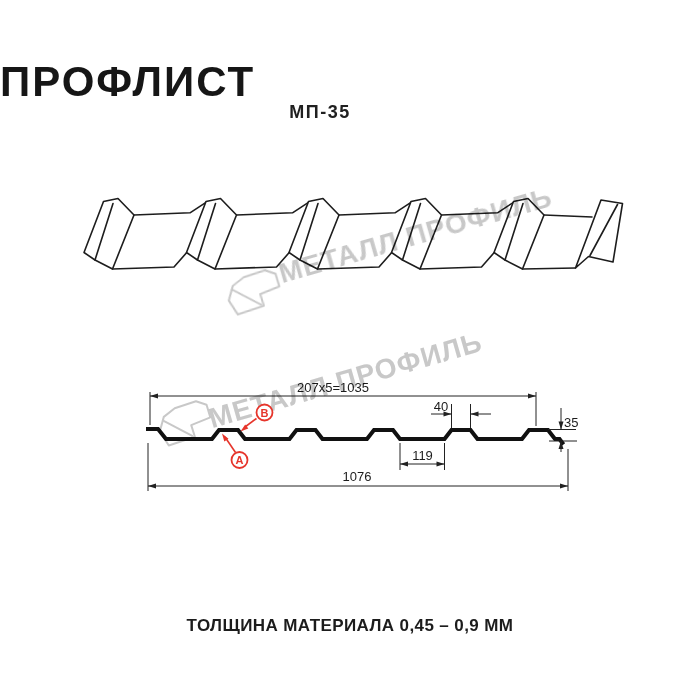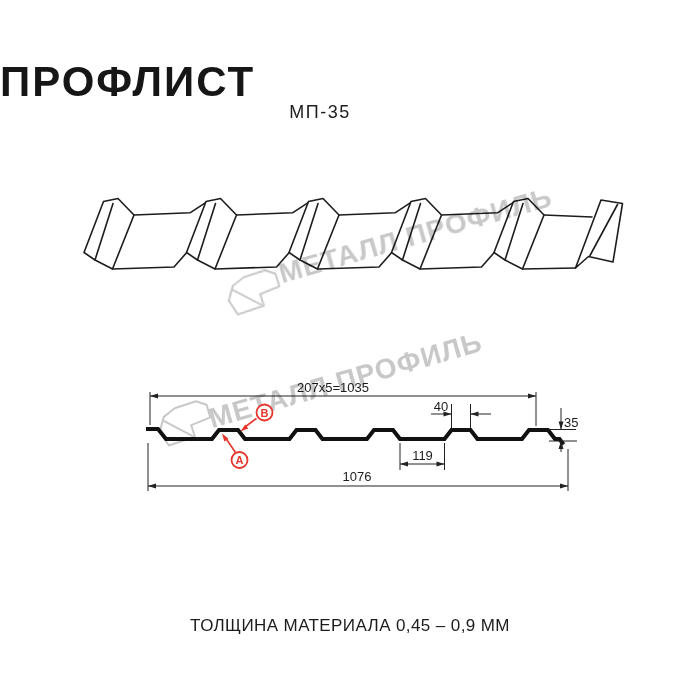--- a/index.html
+++ b/index.html
@@ -1,23 +1,23 @@
 <!DOCTYPE html>
 <html><head>
 <meta charset="utf-8">
 <style>
   html,body{margin:0;padding:0;background:#fff;}
   .canvas{position:relative;width:700px;height:700px;background:#ffffff;overflow:hidden;
           font-family:"Liberation Sans", sans-serif;color:#1c1c1c;}
   .title{margin:0;position:absolute;top:58px;left:0;width:700px;text-align:left;
          font-size:42px;font-weight:700;letter-spacing:2px;color:#161616;}
   .subtitle{margin:0;position:absolute;top:102px;left:0;width:640px;text-align:center;
-            font-size:18px;font-weight:400;letter-spacing:1.5px;color:#202020;}
+            font-size:18px;font-weight:700;letter-spacing:1.5px;color:#202020;}
   .footer{margin:0;position:absolute;top:616px;left:0;width:700px;text-align:center;
-          font-size:17px;font-weight:400;letter-spacing:0.4px;color:#1c1c1c;}
+          font-size:17px;font-weight:700;letter-spacing:0.4px;color:#1c1c1c;}
   svg.layer{position:absolute;left:0;top:0;}
   #svg3d{z-index:1;}
   #svgxs{z-index:3;}
   #svgred{z-index:5;}
   .wm{position:absolute;z-index:4;mix-blend-mode:multiply;opacity:0.96;}
   .wm-1{z-index:2;}
   .wm-logo{position:absolute;}
   .wm-text{position:absolute;font-size:28px;font-weight:700;letter-spacing:1px;
            color:#c6c6c6;white-space:nowrap;transform-origin:0 100%;transform:rotate(-16deg);}
   .wm-logo svg{display:block;}

